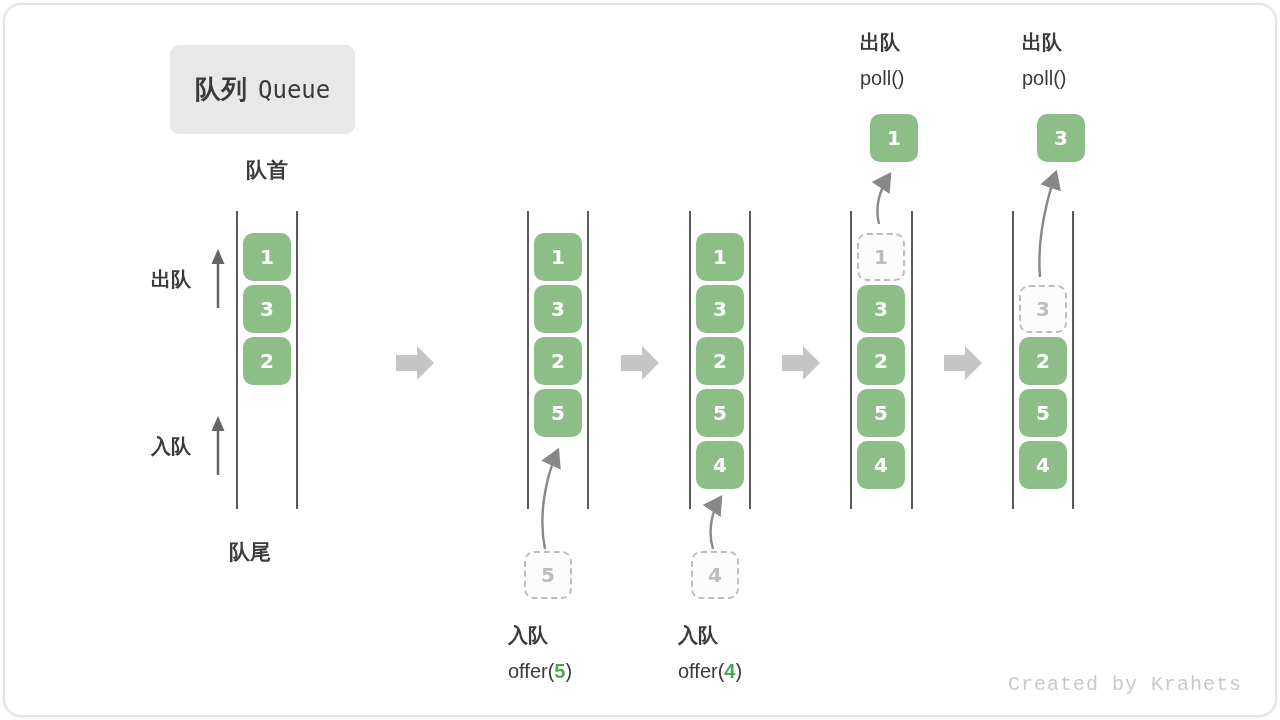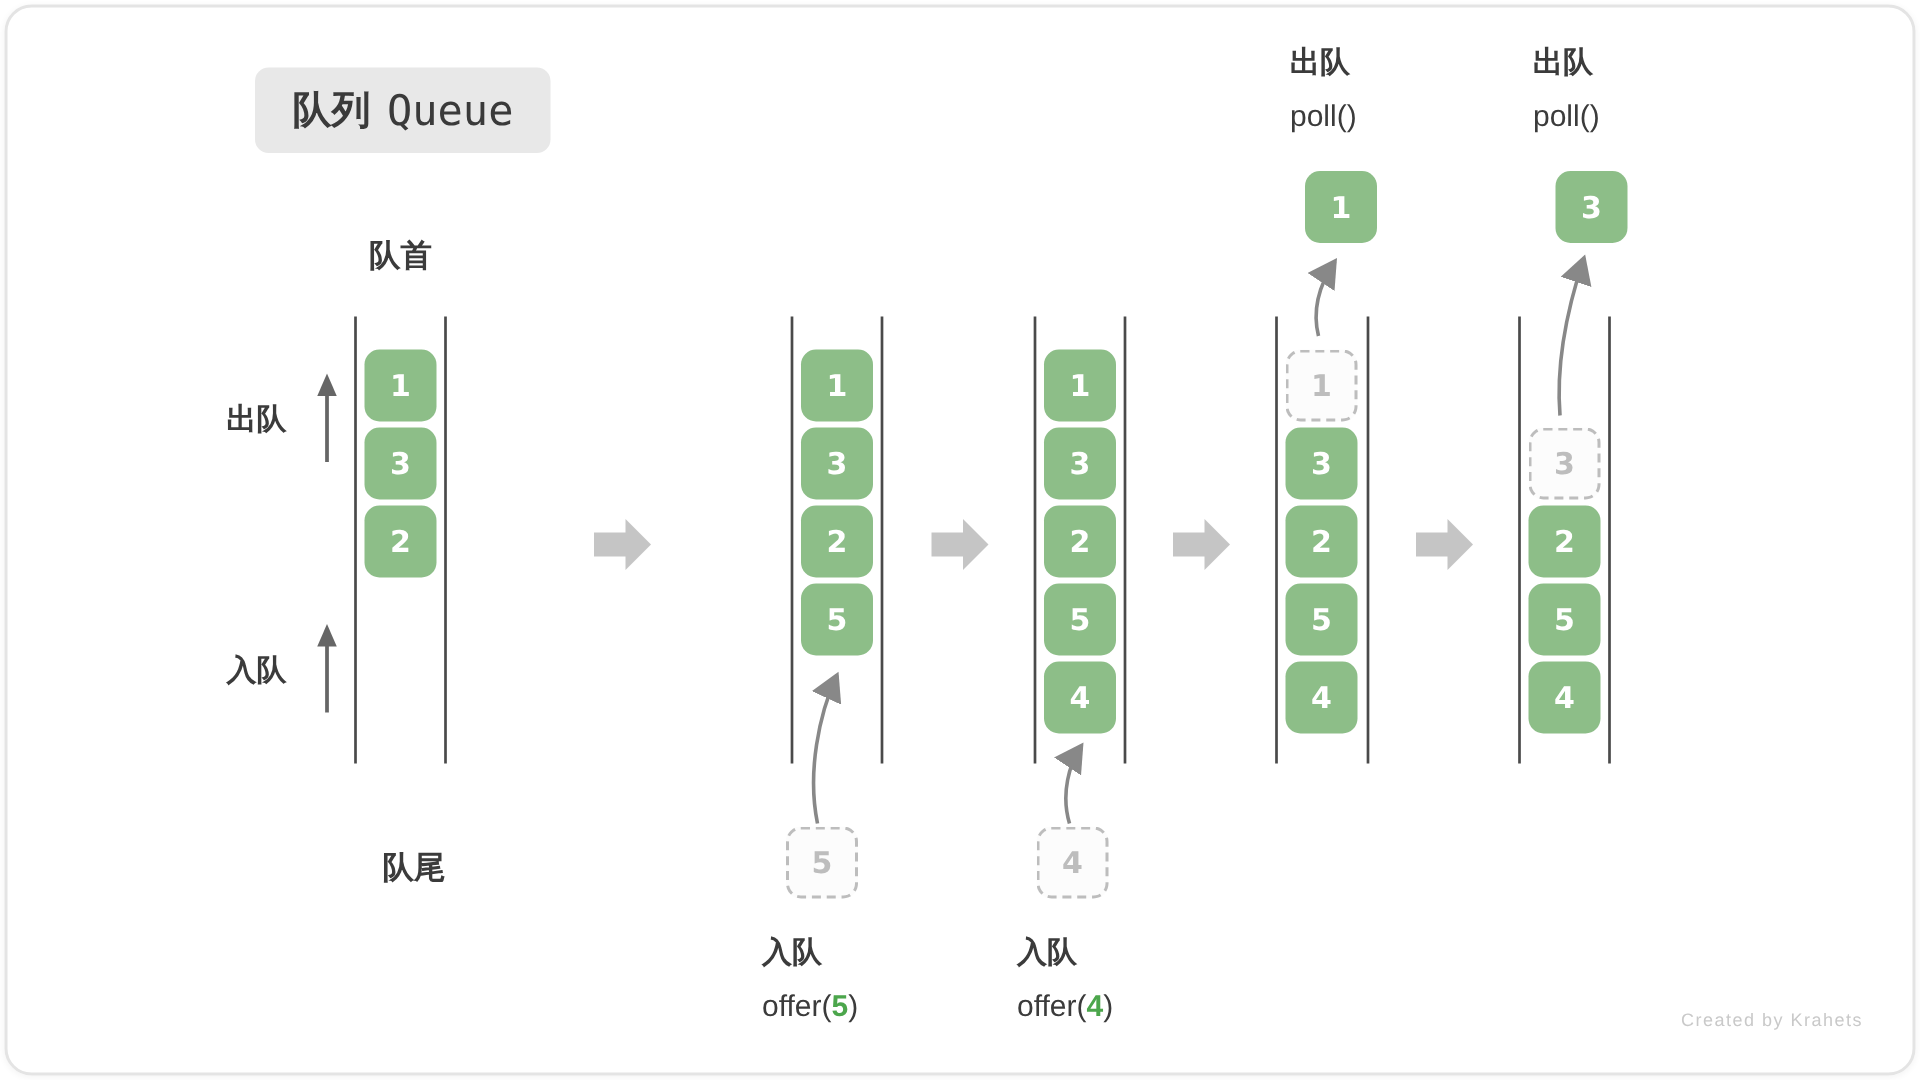--- a/index.html
+++ b/index.html
@@ -1,51 +1,51 @@
 <!DOCTYPE html>
 <html><head>
 <meta charset="utf-8">
 <style>
   html,body{margin:0;padding:0;background:#ffffff;}
   .stage{position:relative;width:1280px;height:720px;background:#ffffff;overflow:hidden;
          font-family:"Liberation Sans",sans-serif;}
   .frame{position:absolute;inset:3px;border:2px solid #e4e4e4;border-radius:18px;
          box-shadow:0 1px 5px rgba(0,0,0,0.05);}
   .title-badge{position:absolute;left:170px;top:45px;height:57px;background:#e8e8e8;
-         border-radius:9px;display:flex;align-items:center;padding:0 25px;gap:11px;}
+         border-radius:9px;display:flex;align-items:center;padding:16px 25px;gap:11px;}
   .title-cn{font-weight:bold;font-size:26px;color:#3a3a3a;}
-  .title-en{font-family:"DejaVu Sans Mono",monospace;font-size:28px;color:#3a3a3a;}
+  .title-en{font-family:"DejaVu Sans Mono",monospace;font-size:24px;color:#3a3a3a;}
   .cnlabel{position:absolute;font-weight:bold;font-size:21px;color:#3b3b3b;}
   .centered{width:60px;text-align:center;}
   .qbox{position:absolute;width:48px;height:48px;background:#8dbe88;border-radius:10px;
         color:#ffffff;font-family:"DejaVu Sans",sans-serif;font-size:20px;font-weight:bold;
         display:flex;align-items:center;justify-content:center;}
   .qbox.dashed{width:44px;height:44px;background:#fcfcfc;border:2px dashed #bdbdbd;
         color:#bdbdbd;}
   .op{position:absolute;font-size:20px;line-height:36px;color:#3b3b3b;}
   .op .cn-line{display:block;font-weight:bold;}
   .op .code-line{display:block;font-family:Liberation Sans, sans-serif;font-weight:normal;}
   .op .green-arg{color:#4ca64c;font-weight:bold;}
   .overlay{position:absolute;left:0;top:0;pointer-events:none;}
-  .watermark{position:absolute;right:38px;top:673px;font-family:Liberation Sans, sans-serif;
-        font-size:12px;color:#c9c9c9;letter-spacing:1px;}
+  .watermark{position:absolute;right:38px;top:673px;font-family:Liberation Mono, monospace;
+        font-size:20px;color:#c9c9c9;letter-spacing:1px;}
 </style>
 </head>
 <body>
 
 <div class="stage">
   <div class="frame"></div>
 
   <div class="title-badge">
     <span class="title-cn">队列</span>
     <span class="title-en">Queue</span>
   </div>
 
   <div class="cnlabel centered" style="left:237px;top:156px;text-align:center;">队首</div>
-  <div class="cnlabel centered" style="left:246px;top:538px;margin-top:26px;">队尾</div>
+  <div class="cnlabel centered" style="left:220px;top:538px;">队尾</div>
   <div class="cnlabel" style="left:151px;top:266px;font-size:20px;">出队</div>
   <div class="cnlabel" style="left:151px;top:433px;font-size:20px;">入队</div>
 
   <svg class="overlay" width="1280" height="720">
     <defs>
       <marker id="ah" markerWidth="9" markerHeight="9" refX="7" refY="4.5" orient="auto">
         <path d="M0,0 L8,4.5 L0,9 z" fill="#888888"></path>
       </marker>
     </defs>
 

